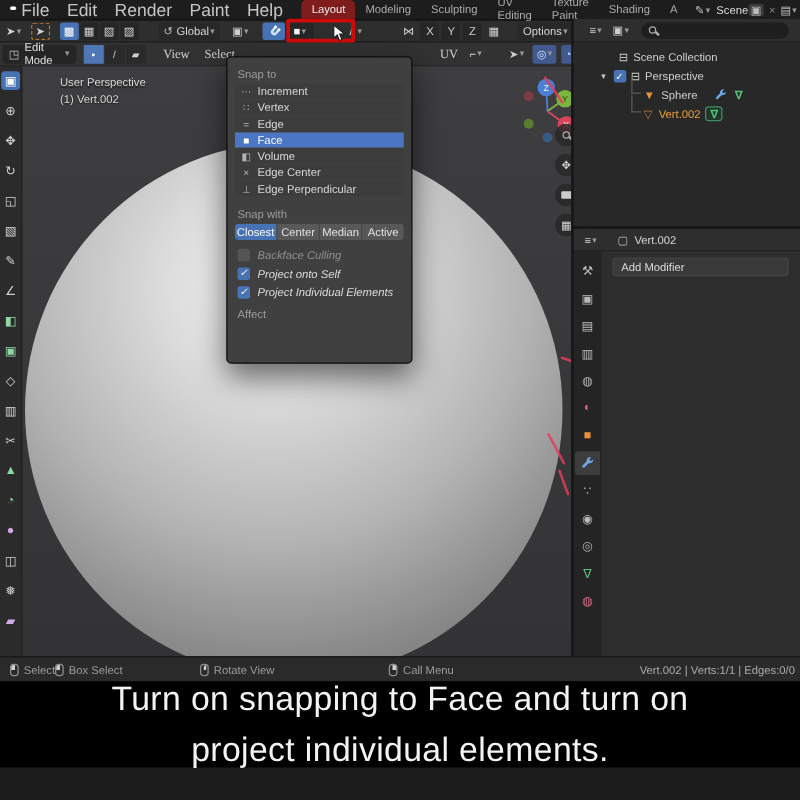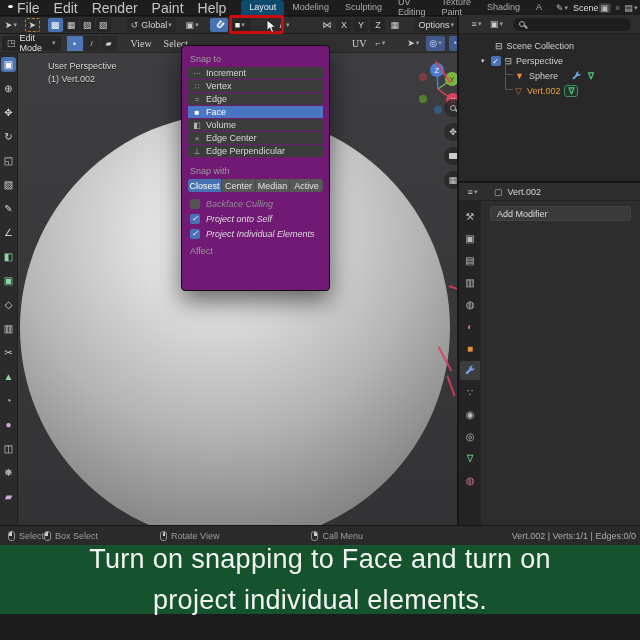--- a/index.html
+++ b/index.html
@@ -9,21 +9,21 @@
   .abs { position:absolute; }
   .t { font-size:9px; color:#c0c0c0; white-space:nowrap; }
   .row { display:flex; align-items:center; }
 
   
   .topbar { left:0; top:0; width:640px; height:16px; background:#1d1d1d; border-bottom:1px solid #131313; display:flex; align-items:center; }
   .menu-item { font-size:14px; color:#c5c5c5; padding:0 7px; }
   .logo { width:11px; height:11px; border-radius:50%; background:#e87d0d; margin:0 4px 0 6px; position:relative; }
   .logo::after{ content:""; position:absolute; left:2px; top:3px; width:5px; height:3px; background:#fff; border-radius:50%; }
   .ws-tab { font-size:9px; color:#ababab; padding:2px 8px 3px; border-radius:4px 4px 0 0; }
-  .ws-tab.active { background:#0c4a6e; color:#efefef; }
+  .ws-tab.active { background:#7f1d1d; color:#efefef; }
   .scene-block { display:flex; align-items:center; margin-left:6px; }
   .mini-icon { font-size:9px; color:#bdbdbd; }
   .chev { font-size:7px; color:#9a9a9a; margin-left:1px; }
 
   
   .toolsettings { left:0; top:17px; width:458px; height:17px; background:#2e2e2e; border-bottom:1px solid #1a1a1a; display:flex; align-items:center; }
   .ts-btn { height:14px; min-width:15px; display:flex; align-items:center; justify-content:center; border-radius:2px; background:#2e2e2e; color:#cfcfcf; font-size:9px; padding:0 2px; }
   .ts-btn.dark { background:#262626; }
   .ts-btn.blue { background:#4772b3; color:#fff; }
   .dashed-active { border:1px dashed #b87e2e; }
@@ -50,21 +50,21 @@
   .tool.purple { color:#cfa8e6; }
 
   
   .viewport { left:18px; top:53px; width:439px; height:472px; background:linear-gradient(#3e3e41,#333336); overflow:hidden; }
   .sphere { position:absolute; left:2px; top:60px; width:430px; height:430px; border-radius:50%;
     background:radial-gradient(circle at 46% 27%, #f0f0f0 0%, #dcdcdc 22%, #b4b4b4 52%, #8a8a8a 76%, #6e6e6e 95%); }
   .vp-overlay { position:absolute; left:30px; top:7px; font-size:9px; color:#d8d8d8; text-shadow:0 1px 1px rgba(0,0,0,.6); line-height:13px; }
   .navbtn { position:absolute; width:18px; height:18px; border-radius:50%; background:rgba(40,40,40,.85); display:flex; align-items:center; justify-content:center; color:#cfcfcf; font-size:9px; }
 
   
-  .snapmenu { left:181px; top:45px; width:149px; height:246px; background:#701a75; border:1px solid #0d0d0d; border-radius:4px; box-shadow:0 10px 24px rgba(0,0,0,.55); z-index:30; padding:6px 6px; }
+  .snapmenu { left:181px; top:45px; width:149px; height:246px; background:#404040; border:1px solid #0d0d0d; border-radius:4px; box-shadow:0 10px 24px rgba(0,0,0,.55); z-index:30; padding:6px 6px; }
   .sm-label { font-size:9px; color:#9c9c9c; margin:2px 0 3px 2px; }
   .sm-item { display:flex; align-items:center; height:12px; margin-bottom:1px; background:#3c3c3c; font-size:9px; color:#d8d8d8; padding-left:3px; }
   .sm-item.selected { background:#4b76c4; color:#fff; }
   .sm-item .ic { width:12px; font-size:8px; color:#b5b5b5; text-align:center; margin-right:3px; }
   .sm-item.selected .ic { color:#fff; }
   .seg { display:flex; height:13px; border-radius:3px; overflow:hidden; margin:2px 0 4px; }
   .seg > div { flex:1; display:flex; align-items:center; justify-content:center; background:#585858; color:#e3e3e3; font-size:9px; border-right:1px solid #474747; }
   .seg > div:last-child { border-right:none; }
   .seg > div.active { background:#4772b3; color:#fff; }
   .chk-row { display:flex; align-items:center; height:15px; font-size:9px; color:#8f8f8f;font-style:italic; }
@@ -95,21 +95,21 @@
   .addmod { position:absolute; left:9px; top:5px; width:141px; height:15px; background:#3a3a3a; border:1px solid #444; border-radius:3px; display:flex; align-items:center; padding-left:6px; font-size:9px; color:#dcdcdc; }
 
   
   .statusbar { left:0; top:525px; width:640px; height:20px; background:#2a2a2a; border-top:1px solid #171717; display:flex; align-items:center; font-size:9px; color:#9d9d9d; }
   .mouse { width:7px; height:10px; border:1px solid #8f8f8f; border-radius:3px; position:relative; margin-right:4px; }
   .mouse::before { content:""; position:absolute; left:0; top:0; width:3px; height:4px; background:#cfcfcf; border-radius:2px 0 0 0; }
   .mouse.mmb::before { left:2px; width:2px; }
   .mouse.rmb::before { left:auto; right:0; border-radius:0 2px 0 0; }
 
   
-  .caption { left:0; top:545px; width:640px; height:69px; background:#14532d; display:flex; flex-direction:column; align-items:center; justify-content:center; }
+  .caption { left:0; top:545px; width:640px; height:69px; background:#000000; display:flex; flex-direction:column; align-items:center; justify-content:center; }
   .caption div { font-size:27px; color:#f3f3f3; line-height:41px; letter-spacing:.3px; }
 
   
   .cursor { position:absolute; left:266px; top:19px; z-index:50; }
 </style>
 </head>
 <body>
 
 <div class="app">
 

